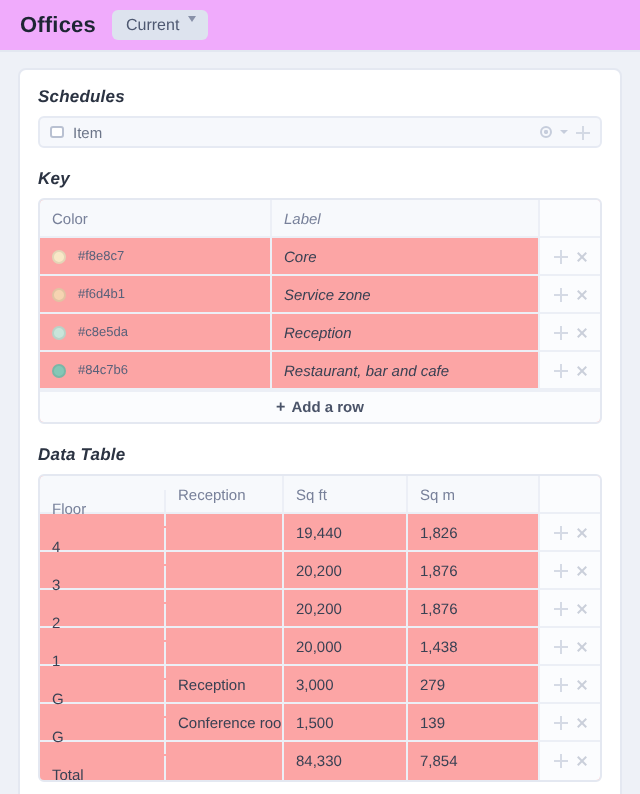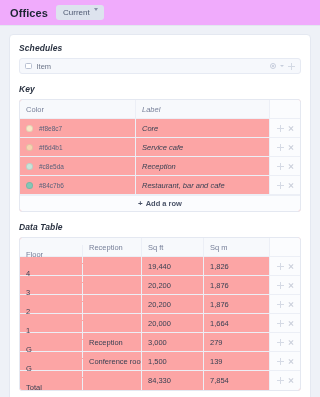--- a/index.html
+++ b/index.html
@@ -227,21 +227,21 @@
         <span class="move"></span>
         <span class="x-ico"></span>
       </div>
     </div>
 
     <div class="trow">
       <div class="tc k-color">
         <span class="swatch" style="background:#f6d4b1"></span>
         <span class="hex">#f6d4b1</span>
       </div>
-      <div class="tc k-label">Service cafe</div>
+      <div class="tc k-label">Service zone</div>
       <div class="acts">
         <span class="move"></span>
         <span class="x-ico"></span>
       </div>
     </div>
 
     <div class="trow">
       <div class="tc k-color">
         <span class="swatch" style="background:#c8e5da"></span>
         <span class="hex">#c8e5da</span>
@@ -312,21 +312,21 @@
       <div class="acts">
         <span class="move"></span>
         <span class="x-ico"></span>
       </div>
     </div>
 
     <div class="trow">
       <div class="tc d-floor">1</div>
       <div class="tc d-sub"></div>
       <div class="tc d-sqft">20,000</div>
-      <div class="tc d-sqm">1,664</div>
+      <div class="tc d-sqm">1,438</div>
       <div class="acts">
         <span class="move"></span>
         <span class="x-ico"></span>
       </div>
     </div>
 
     <div class="trow">
       <div class="tc d-floor">G</div>
       <div class="tc d-sub">Reception</div>
       <div class="tc d-sqft">3,000</div>

